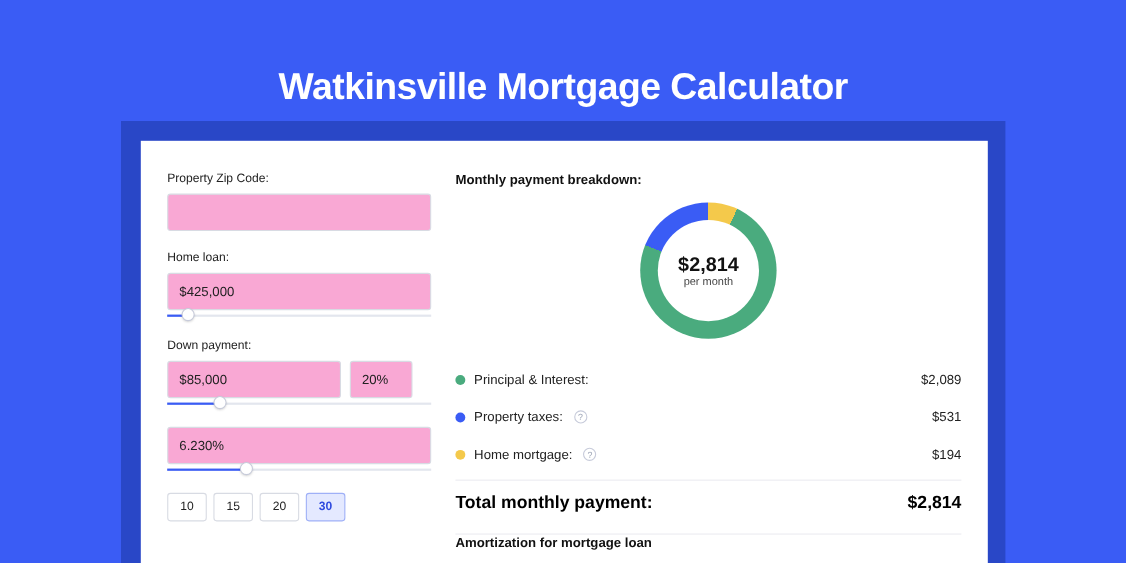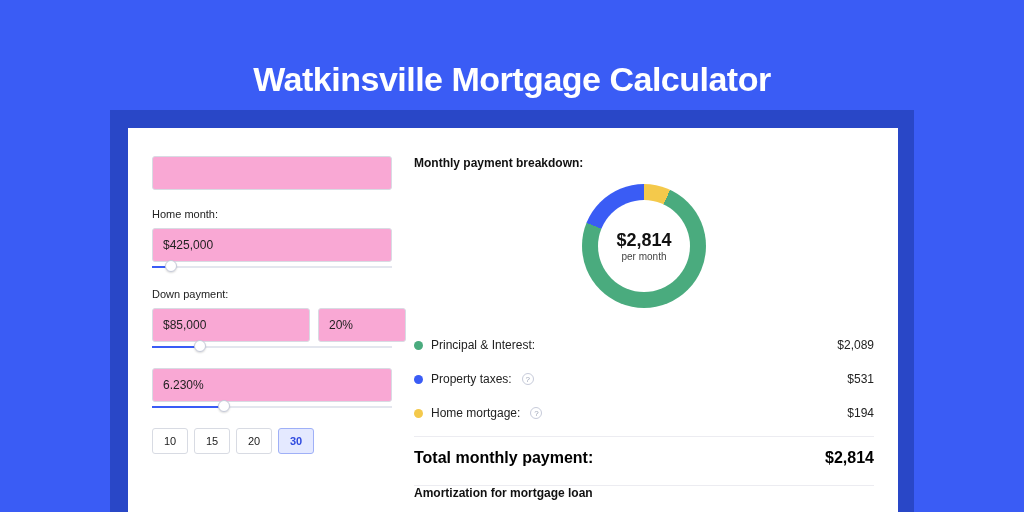--- a/index.html
+++ b/index.html
@@ -57,21 +57,21 @@
     width: 100%;
     height: 34px;
     border: 1px solid #d8dbe3;
     border-radius: 3px;
     padding: 0 10px;
     font-size: 12px;
     color: #222;
     background: #f9a8d4;
   }
   .txtfield.short { width: 158px; }
-  .txtfield.pct { width: 88px; }
+  .txtfield.pct { width: 57px; }
   .row2 { display:flex; gap:8px; }
   .slider-wrap { position: relative; height: 8px; margin-top: 2px; margin-bottom: 16px; }
   .slider-track {
     position: absolute; left:0; right:0; top:2px; height:2px;
     background: #e3e6ee;
   }
   .slider-fill {
     position:absolute; left:0; top:2px; height:2px; background:#3a5cf5;
   }
   .slider-thumb {
@@ -131,26 +131,27 @@
 
 <div class="stage">
   <h1 class="headline">Watkinsville Mortgage Calculator</h1>
   <div class="banner-back"></div>
 
   <div class="card">
 
     <div class="left">
 
       <div class="group">
+        <div class="lbl">Property Zip Code:</div>
         <input class="txtfield" type="text" value="" style="">
       </div>
       <div style="height:14px"></div>
 
       <div class="group">
-        <div class="lbl">Home month:</div>
+        <div class="lbl">Home loan:</div>
         <input class="txtfield" type="text" value="$425,000" style="">
         <div class="slider-wrap">
           <div class="slider-track"></div>
           <div class="slider-fill" style="width: 8%;"></div>
           <div class="slider-thumb" style="left: 8%;"></div>
         </div>
       </div>
 
       <div class="group">
         <div class="lbl">Down payment:</div>

